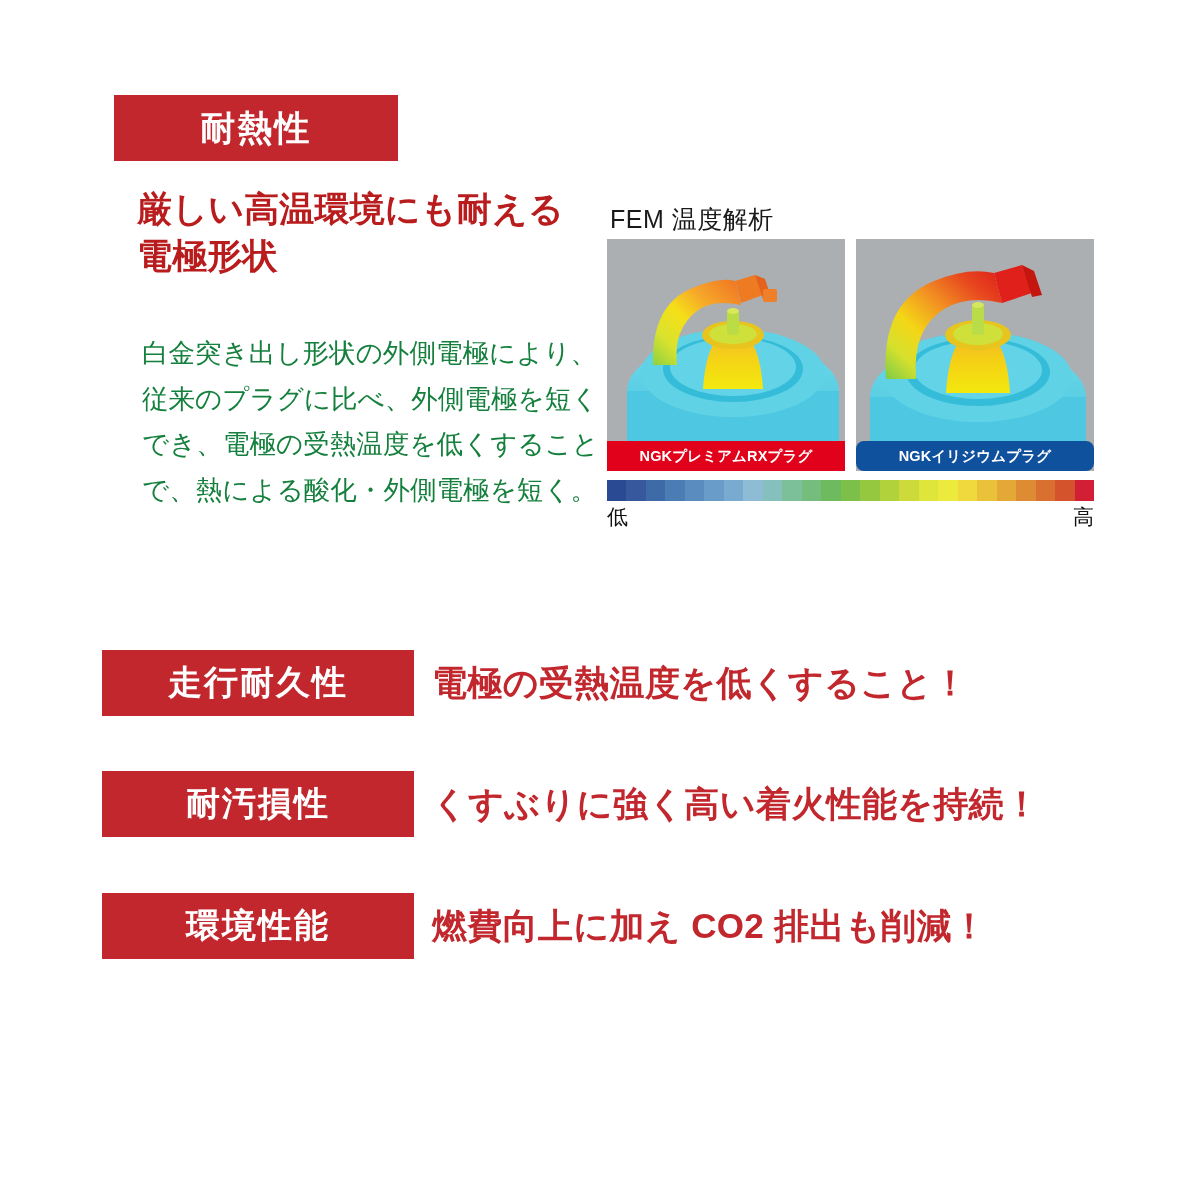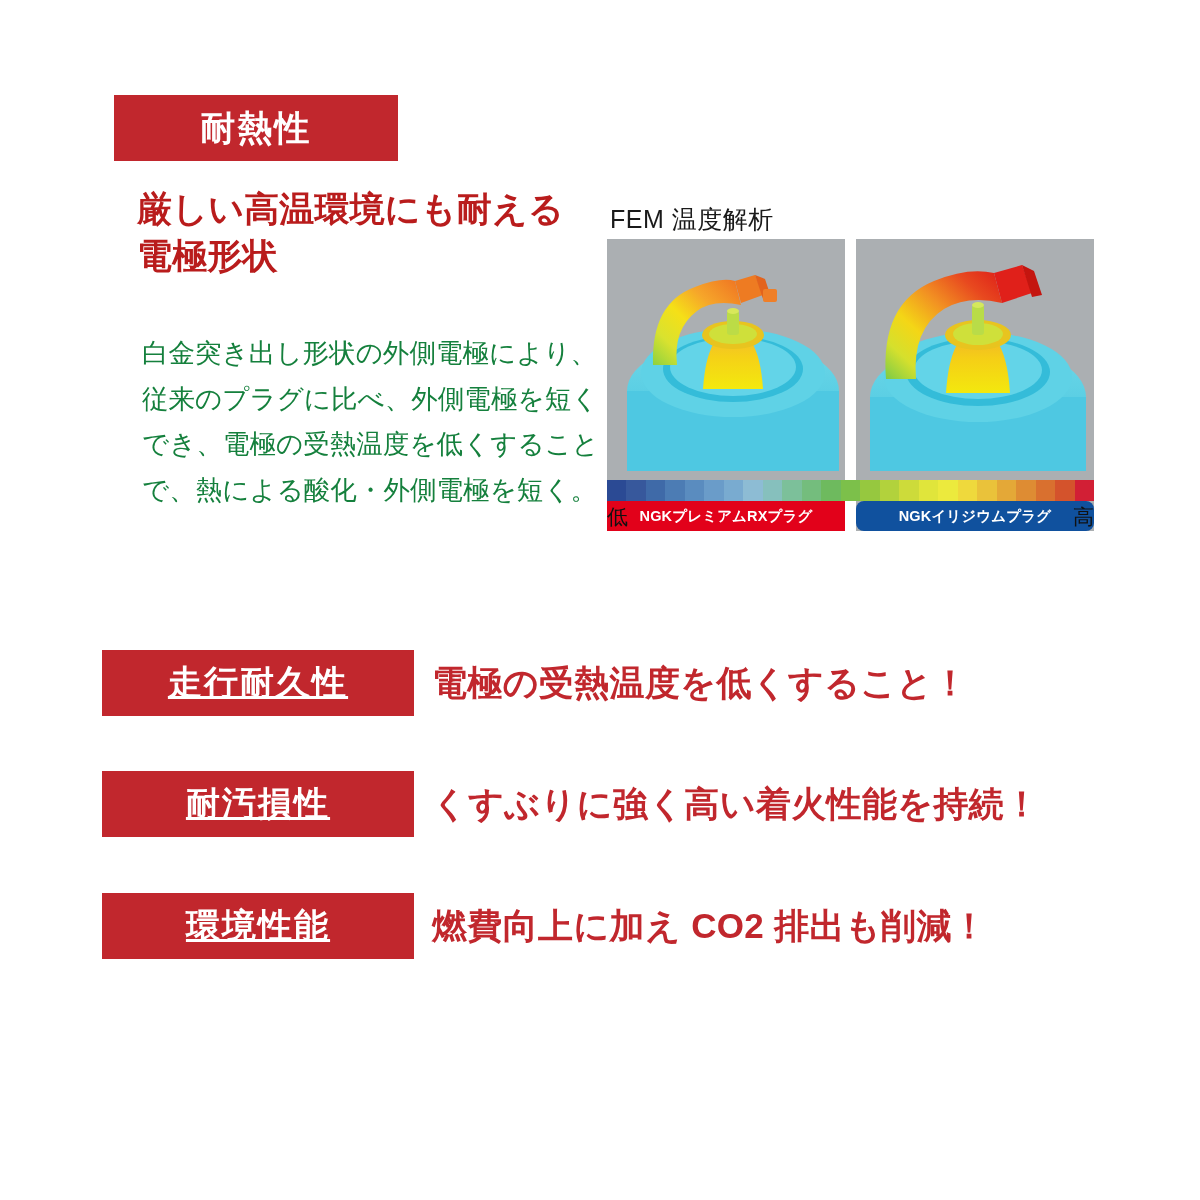--- a/index.html
+++ b/index.html
@@ -84,21 +84,21 @@
     top: 239px;
     width: 487px;
     height: 232px;
     display: flex;
     justify-content: space-between;
   }
 
   .fem-panel {
     position: relative;
     width: 238px;
-    height: 292px;
+    height: 232px;
     background: #abafb2;
     overflow: hidden;
   }
 
   .fem-scene { position: absolute; inset: 0; }
 
   .fem-caption {
     position: absolute;
     left: 0;
     bottom: 0;
@@ -139,21 +139,20 @@
 
   
 
   .feature-row { position: absolute; left: 0; width: 1200px; height: 66px; }
   .feature-row .badge {
     left: 102px;
     top: 0;
     width: 312px;
     height: 66px;
     font-size: 34px;
-    text-decoration: underline;
   }
   .feature-text {
     position: absolute;
     left: 432px;
     top: 0;
     height: 66px;
     display: flex;
     align-items: center;
     color: #c1272d;
     font-size: 35px;

